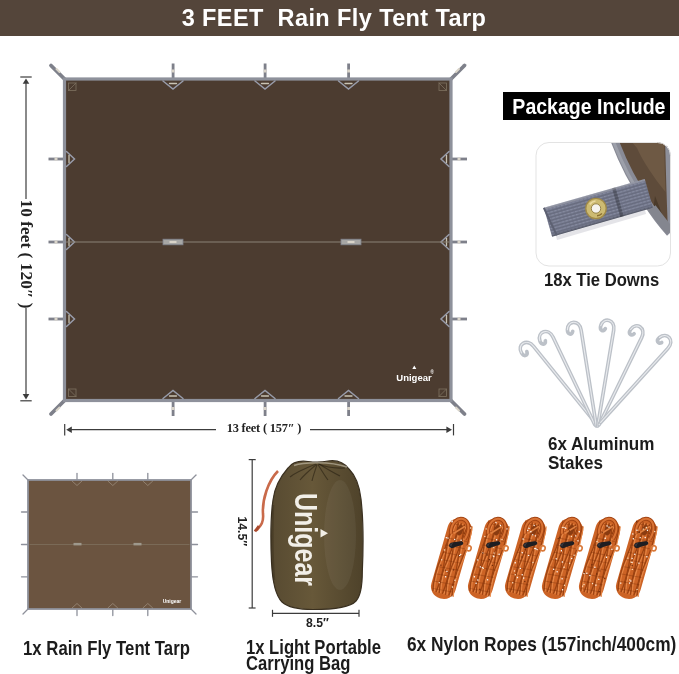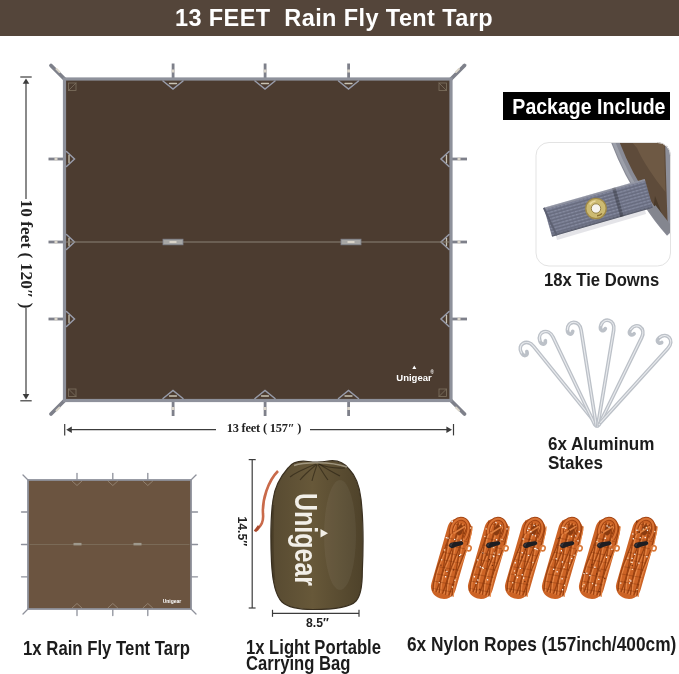--- a/index.html
+++ b/index.html
@@ -664,21 +664,21 @@
         <circle cx="-1.7" cy="-28.5" r="0.7" fill="#ffe3c2"></circle>
         <g transform="translate(0.5,-14) rotate(-38)">
           <path d="M-7,1.5 C-8.5,-1.5 -6,-3.5 -3.5,-2.8 L4.5,-0.8 C7.5,0 7.5,3 4.8,3.4 L-1.5,2.6 C-4,2.3 -5.8,3.4 -7,1.5 Z" fill="#1e1e22"></path>
           <path d="M-5.5,0.5 C-6.2,-0.8 -5,-1.9 -3.6,-1.5" fill="none" stroke="#52525c" stroke-width="0.8"></path>
         </g>
       </g>
     </g>
 </svg>
 
 <div id="banner" class="abs"></div>
-<div id="bannerText" class="abs">13 FEET  Rain Fly Tent Tarp</div>
+<div id="bannerText" class="abs">3 FEET  Rain Fly Tent Tarp</div>
 <div id="pkgBox" class="abs"></div>
 <div id="pkgText" class="abs">Package Include</div>
 
 <div class="lbl" style="left:543.5px;top:271.9px;font-size:17.5px;line-height:17.5px;transform:scaleX(0.95);">18x Tie Downs</div>
 <div class="lbl" style="left:548.2px;top:433.7px;font-size:19px;line-height:19.4px;transform:scaleX(0.897);">6x Aluminum<br>Stakes</div>
 <div class="lbl" style="left:22.8px;top:638.5px;font-size:19.9px;line-height:19.9px;transform:scaleX(0.842);">1x Rain Fly Tent Tarp</div>
 <div class="lbl" style="left:246.4px;top:638.5px;font-size:20.3px;line-height:16.7px;transform:scaleX(0.82);">1x Light Portable<br>Carrying Bag</div>
 <div class="lbl" style="left:407.4px;top:633px;font-size:21px;line-height:21px;transform:scaleX(0.824);">6x Nylon Ropes (157inch/400cm)</div>
 
 <div class="dim" style="left:-28.5px;top:243.5px;width:109px;text-align:center;font-size:17.4px;line-height:20px;letter-spacing:0;transform:rotate(90deg);">10 feet ( 120″ )</div>

